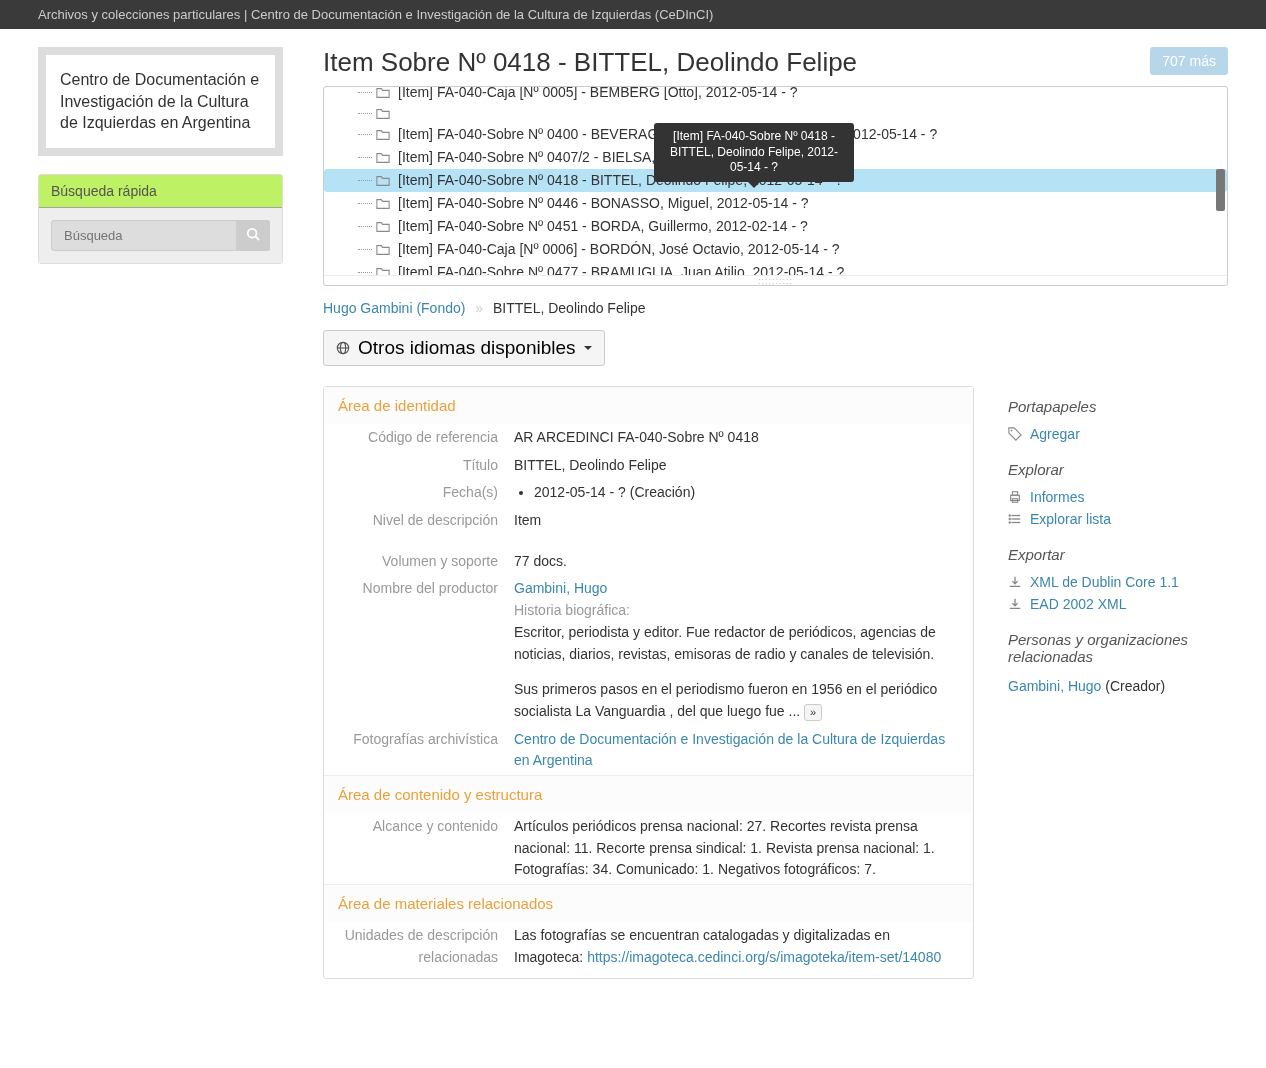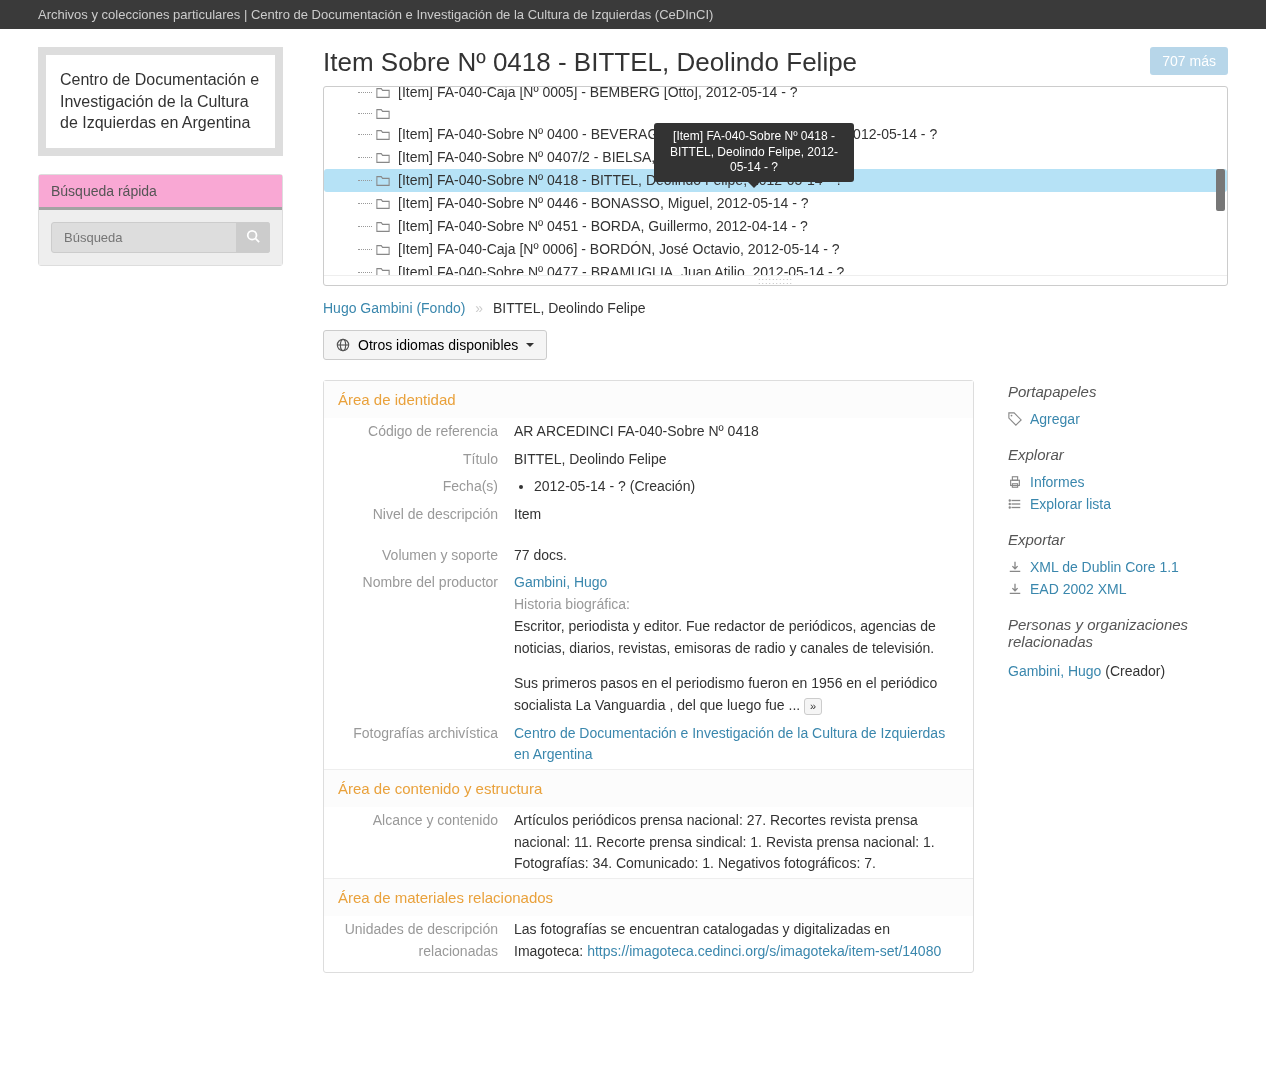--- a/index.html
+++ b/index.html
@@ -3,21 +3,21 @@
 <meta charset="utf-8">
 <style>
 * { box-sizing: border-box; margin: 0; padding: 0; }
 body { font-family: -apple-system, "Helvetica Neue", Arial, sans-serif; font-size: 14px; color: #333; background: #fff; }
 .topbar { background: #3a3a3a; color: #ccc; padding: 7px 38px; font-size: 13px; }
 .layout { display: flex; padding: 0 38px; gap: 40px; }
 .sidebar-left { width: 245px; flex-shrink: 0; padding-top: 18px; }
 .main-col { flex: 1; padding-top: 18px; }
 .logo-box { border: 8px solid #ddd; background: #fff; padding: 14px; margin-bottom: 18px; font-size: 16px; line-height: 1.35; color: #333; }
 .panel { border: 1px solid #ddd; border-radius: 3px; margin-bottom: 18px; }
-.panel-head { background: #f9a8d4; border-bottom: 3px solid #a3a3a3; padding: 8px 12px; font-size: 14px; color: #555; }
+.panel-head { background: #bef264; border-bottom: 1px solid #a3a3a3; padding: 8px 12px; font-size: 14px; color: #555; }
 .panel-body { background: #eee; padding: 12px; }
 .search-wrap { position: relative; }
 .search-input { width: 100%; padding: 7px 34px 7px 12px; border: 1px solid #ccc; border-radius: 3px; background: #ddd; color: #888; text-align: left; font-size: 13px; }
 .search-btn { position: absolute; right: 0; top: 0; bottom: 0; width: 34px; background: #ccc; border: none; border-radius: 0 3px 3px 0; color: #fff; cursor: pointer; }
 .title-row { display: flex; align-items: flex-start; gap: 12px; }
 h1.page-title { font-weight: 400; font-size: 26px; color: #333; flex: 1; }
 .count-badge { background: #b7d6e9; color: #fff; padding: 6px 12px; border-radius: 3px; font-size: 14px; white-space: nowrap; }
 .tree-box { border: 1px solid #ccc; border-radius: 3px; margin: 8px 0 14px; background: #fff; position: relative; height: 200px; overflow: hidden; }
 .tree-inner { padding: 4px 0; height: 188px; overflow: hidden; }
 .tree-row { display: flex; align-items: center; gap: 8px; padding: 3px 8px 3px 52px; font-size: 14px; color: #333; border-bottom: 1px dotted transparent; white-space: nowrap; position: relative; }
@@ -25,38 +25,38 @@
 .tree-row.sel { background: #b6e2f6; border-radius: 3px; }
 .folder-ic { width: 14px; height: 12px; display: inline-block; }
 .folder-ic svg { display: block; }
 .scroll-thumb { position: absolute; right: 2px; top: 82px; width: 9px; height: 42px; background: #777; border-radius: 2px; }
 .dots-handle { text-align: center; color: #bbb; font-size: 9px; letter-spacing: 1px; border-top: 1px solid #eee; }
 .tooltip { position: absolute; background: #333; color: #fff; font-size: 12px; padding: 6px 10px; border-radius: 3px; max-width: 200px; text-align: center; line-height: 1.3; z-index: 5; }
 .tooltip::after { content: ""; position: absolute; bottom: -6px; left: 50%; margin-left: -6px; border: 6px solid transparent; border-top-color: #333; border-bottom: none; }
 .breadcrumb { font-size: 14px; margin-bottom: 14px; }
 .breadcrumb a { color: #3a87ad; text-decoration: none; }
 .bc-sep { color: #ccc; margin: 0 6px; }
-.lang-btn { display: inline-flex; align-items: center; gap: 8px; background: #f5f5f5; border: 1px solid #ccc; border-radius: 3px; padding: 6px 12px; font-size: 14px; cursor: pointer; }
+.lang-btn { display: inline-flex; align-items: center; gap: 8px; background: #f5f5f5; border: 1px solid #ccc; border-radius: 3px; padding: 6px 12px; font-size: 19px; cursor: pointer; }
 .caret-down { width: 0; height: 0; border: 4px solid transparent; border-top-color: #333; margin-top: 4px; }
 .content-row { display: flex; gap: 34px; margin-top: 20px; }
 .detail-panel { flex: 1; border: 1px solid #ddd; border-radius: 3px; }
 .section-head { background: #fcfcfc; border-top: 1px solid #eee; padding: 10px 14px; color: #e9a13b; font-size: 15px; }
 .section-head:first-child { border-top: none; }
 .field-row { display: flex; padding: 3px 14px; line-height: 1.55; }
 .field-row:first-of-type { padding-top: 10px; }
 .field-row:last-of-type { padding-bottom: 10px; }
 .field-label { width: 176px; text-align: right; color: #999; padding-right: 16px; flex-shrink: 0; }
 .field-val { flex: 1; color: #333; }
 .field-val a { color: #3a87ad; text-decoration: none; }
 .field-val .muted { color: #999; }
 .field-val ul { list-style: disc; padding-left: 20px; }
 .more-pill { display: inline-block; border: 1px solid #ccc; background: #f5f5f5; border-radius: 3px; padding: 0 5px; font-size: 11px; line-height: 15px; cursor: pointer; }
 .sidebar-right { width: 220px; flex-shrink: 0; }
 .side-head { font-style: italic; font-size: 15px; color: #555; margin-bottom: 8px; margin-top: 16px; }
-.side-head:first-child { margin-top: 3px; }
+.side-head:first-child { margin-top: 12px; }
 .side-link { display: flex; align-items: center; gap: 8px; padding: 3px 0; font-size: 14px; }
 .side-link a { color: #3a87ad; text-decoration: none; }
 .side-text { font-size: 14px; padding: 3px 0; line-height: 1.5; }
 .side-text a { color: #3a87ad; text-decoration: none; }
 .ic { width: 14px; height: 14px; flex-shrink: 0; color: #888; }
 .ic svg { width: 100%; height: 100%; display: block; }
 </style>
 </head>
 <body>
 
@@ -138,21 +138,21 @@
               </svg>
             </span>
             <span>[Item] FA-040-Sobre Nº 0446 - BONASSO, Miguel, 2012-05-14 - ?</span>
           </div>
           <div class="tree-row">
             <span class="folder-ic">
               <svg viewBox="0 0 16 14" fill="none" stroke="#888" stroke-width="1.2">
                 <path d="M1 3h5l1.5 2H15v8H1z"></path>
               </svg>
             </span>
-            <span>[Item] FA-040-Sobre Nº 0451 - BORDA, Guillermo, 2012-04-14 - ?</span>
+            <span>[Item] FA-040-Sobre Nº 0451 - BORDA, Guillermo, 2012-02-14 - ?</span>
           </div>
           <div class="tree-row">
             <span class="folder-ic">
               <svg viewBox="0 0 16 14" fill="none" stroke="#888" stroke-width="1.2">
                 <path d="M1 3h5l1.5 2H15v8H1z"></path>
               </svg>
             </span>
             <span>[Item] FA-040-Caja [Nº 0006] - BORDÓN, José Octavio, 2012-05-14 - ?</span>
           </div>
           <div class="tree-row">

